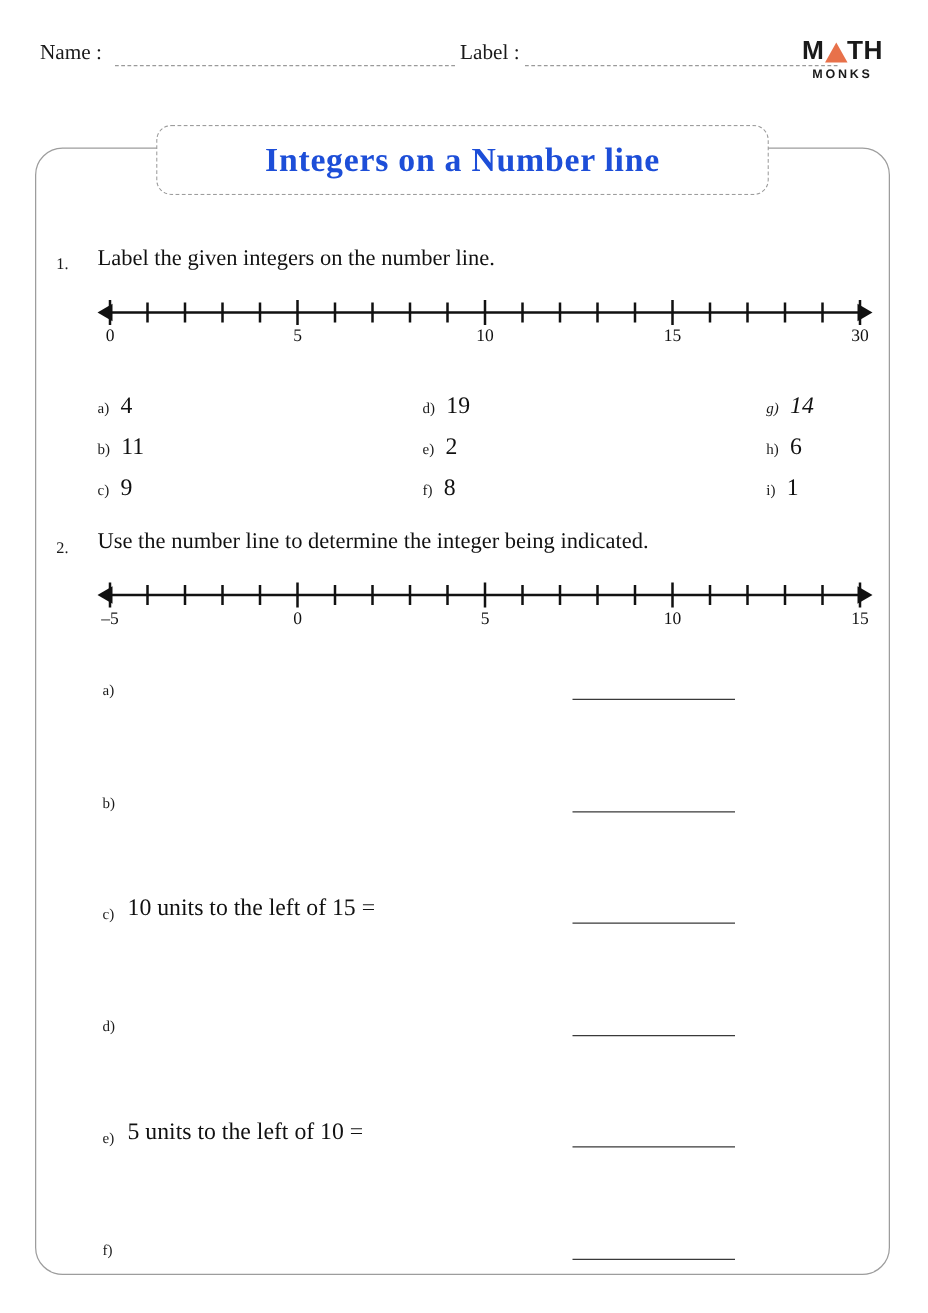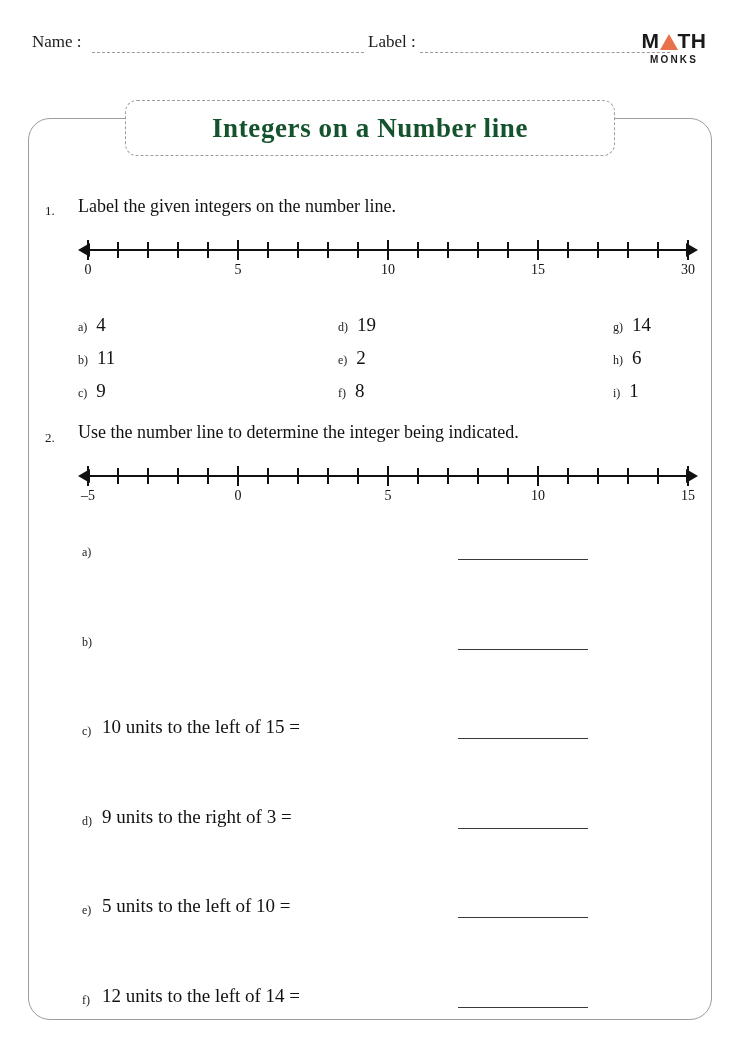--- a/index.html
+++ b/index.html
@@ -101,21 +101,21 @@
     background: #ffffff;
     box-sizing: border-box;
     display: flex;
     align-items: center;
     justify-content: center;
   }
   .title-text {
     font-size: 27px;
     font-weight: bold;
     letter-spacing: 0.6px;
-    color: #14532d;
+    color: #1d4ed8;
   }
 
   
   .q-num {
     position: absolute;
     font-size: 13px;
     color: #1a1a1a;
   }
   .q-text {
     position: absolute;
@@ -264,21 +264,21 @@
     <span class="nl-lbl" style="left: 610px;">30</span>
   </div>
 
 <div id="q1-options">
     <div class="opt" style="left: 78px; top: 314px;"><span class="opt-key">a)</span><span class="opt-val">4</span></div>
     <div class="opt" style="left: 78px; top: 347px;"><span class="opt-key">b)</span><span class="opt-val">11</span></div>
     <div class="opt" style="left: 78px; top: 380px;"><span class="opt-key">c)</span><span class="opt-val">9</span></div>
     <div class="opt" style="left: 338px; top: 314px;"><span class="opt-key">d)</span><span class="opt-val">19</span></div>
     <div class="opt" style="left: 338px; top: 347px;"><span class="opt-key">e)</span><span class="opt-val">2</span></div>
     <div class="opt" style="left: 338px; top: 380px;"><span class="opt-key">f)</span><span class="opt-val">8</span></div>
-    <div class="opt" style="left: 613px; top: 314px;"><span class="opt-key">g)</span><span class="opt-val">14</span></div>
+    <div class="opt" style="left: 613px; top: 314px; font-style: italic;"><span class="opt-key">g)</span><span class="opt-val">14</span></div>
     <div class="opt" style="left: 613px; top: 347px;"><span class="opt-key">h)</span><span class="opt-val">6</span></div>
     <div class="opt" style="left: 613px; top: 380px;"><span class="opt-key">i)</span><span class="opt-val">1</span></div>
   </div>
 
 <span class="q-num" style="left:45px; top:430px;">2.</span>
 <span class="q-text" style="left:78px; top:422px;">Use the number line to determine the integer being indicated.</span>
 
 <div class="numline" id="numline-2" style="top:464px;">
   <span class="nl-arrow-l"></span>
   <span class="nl-arrow-r"></span>
@@ -320,26 +320,24 @@
       <span class="q2-key">b)</span>
       <span class="q2-ans" style="left: 376px; width: 130px;"></span>
     </div>
     <div class="q2item" style="left: 82px; top: 716px; width: 560px; height: 34px;">
       <span class="q2-key">c)</span>
       <span class="q2-txt">10 units to the left of 15 =</span>
       <span class="q2-ans" style="left: 376px; width: 130px;"></span>
     </div>
     <div class="q2item" style="left: 82px; top: 805.5px; width: 560px; height: 34px;">
       <span class="q2-key">d)</span>
-      <span class="q2-txt">9 units to the right of 3 =</span>
       <span class="q2-ans" style="left: 376px; width: 130px;"></span>
     </div>
     <div class="q2item" style="left: 82px; top: 895px; width: 560px; height: 34px;">
       <span class="q2-key">e)</span>
       <span class="q2-txt">5 units to the left of 10 =</span>
       <span class="q2-ans" style="left: 376px; width: 130px;"></span>
     </div>
     <div class="q2item" style="left: 82px; top: 984.5px; width: 560px; height: 34px;">
       <span class="q2-key">f)</span>
-      <span class="q2-txt">12 units to the left of 14 =</span>
       <span class="q2-ans" style="left: 376px; width: 130px;"></span>
     </div>
   </div>
 
 </body></html>

